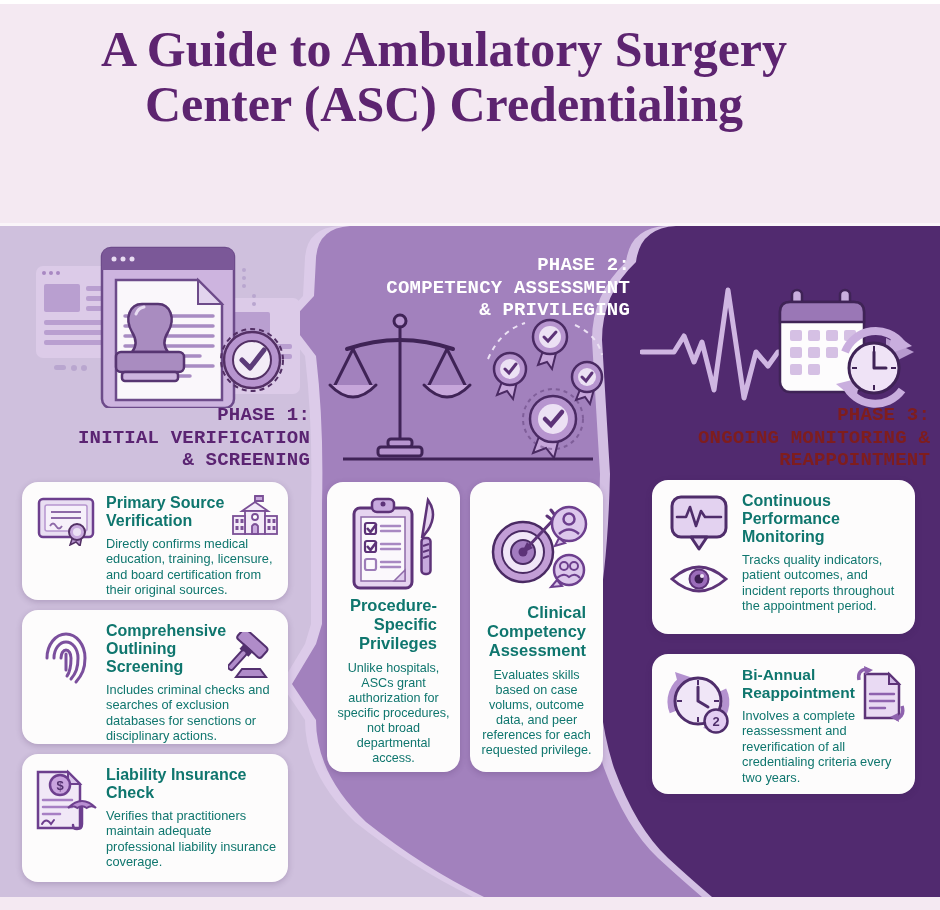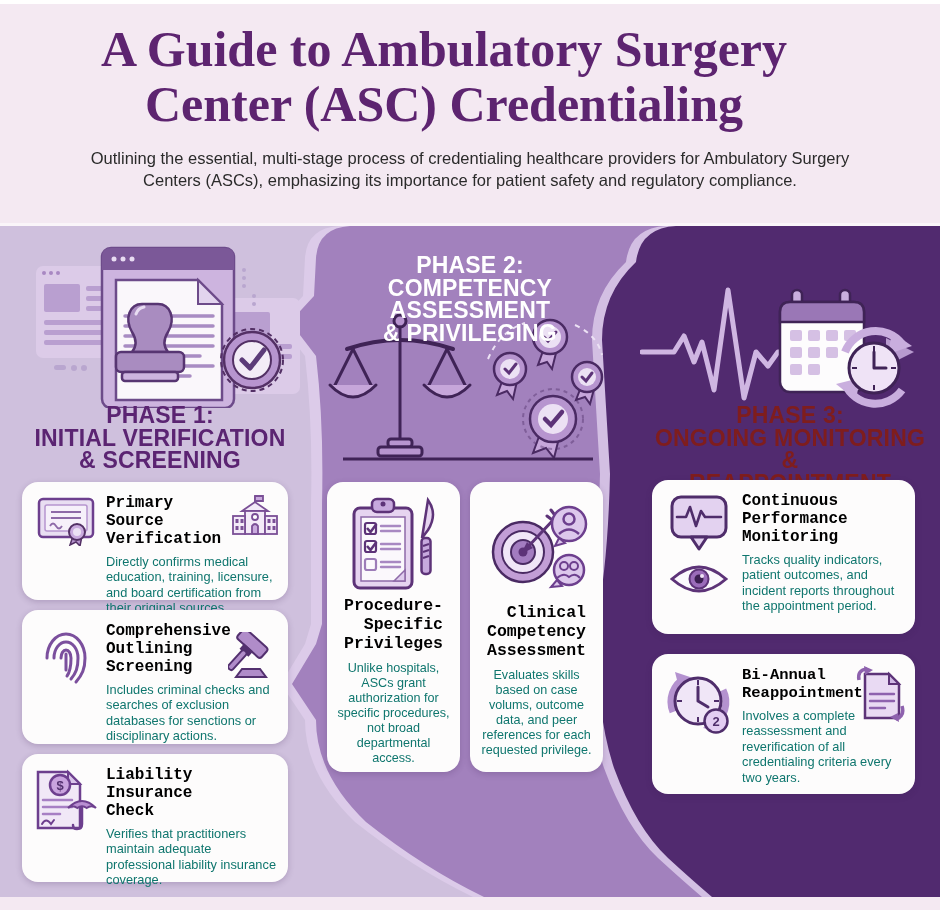--- a/index.html
+++ b/index.html
@@ -9,29 +9,29 @@
   }
   *{margin:0;padding:0;box-sizing:border-box;}
   body{font-family:"Liberation Sans",sans-serif;background:#fff;}
   .canvas{position:relative;width:940px;height:910px;background:var(--panel_bg);overflow:hidden;border-top:4px solid #fff;}
   .ml{white-space:pre-line;text-align:right;}
   .bgsvg{position:absolute;left:0;top:0;}
   .page-title{position:absolute;left:0;top:18px;width:888px;text-align:center;
     font-family:"Liberation Serif",serif;font-weight:700;font-size:50px;line-height:55px;color:var(--title);}
   .page-subtitle{position:absolute;left:90px;top:143px;width:760px;text-align:center;
     font-size:16.5px;line-height:22px;color:#2b2b2b;}
-  .phase-title{position:absolute;text-align:center;font-weight:700;font-size:23px;line-height:22.5px;letter-spacing:.2px;}
+  .phase-title{position:absolute;font-weight:700;font-size:19px;line-height:22.5px;letter-spacing:.2px;font-family:Liberation Mono, monospace;}
   .pt1{left:10px;top:400px;width:300px;color:var(--accent);}
   .pt2{left:310px;top:250px;width:320px;color:#fff;}
   .pt3{left:650px;top:400px;width:280px;color:#7f1d1d;}
   .card{position:absolute;background:var(--card_bg);border-radius:16px;box-shadow:0 2px 6px rgba(60,30,80,.22);}
   .cardgrid{display:grid;gap:8px;padding:12px 10px 10px 12px;}
   .g64{grid-template-columns:64px 1fr;}
   .g72{grid-template-columns:70px 1fr;}
-  .card h3{font-size:16px;line-height:18px;color:#000000;white-space:pre-line;font-family:Liberation Mono, monospace;}
+  .card h3{font-size:16px;line-height:18px;color:#0f766e;white-space:pre-line;}
   .card p{margin-top:6px;font-size:12.8px;line-height:15.4px;color:#0f766e;}
   .iconcell{display:flex;flex-direction:column;align-items:center;justify-content:flex-start;gap:10px;padding-top:2px;}
   .right-icon{position:absolute;top:12px;right:10px;}
   .pad-r{padding-right:48px;}
   .center-card{display:flex;flex-direction:column;align-items:center;text-align:center;padding:14px 8px;}
   .center-card .iconbox{height:116px;display:flex;align-items:center;justify-content:center;}
   .center-card h3{font-size:16.5px;line-height:19px;}
   .center-card p{margin-top:8px;font-size:12.6px;line-height:15px;}
   .c3 h3{font-size:15.5px;}
 </style>
@@ -49,21 +49,20 @@
     <path d="M350 222 Q318 224 316 254 L314 292 L290 318 L316 352 Q324 420 322 500 L322 620 L316 640 L292 680 L316 716 Q316 770 366 818 Q424 864 484 893 L780 893 L780 222 Z" style="fill:var(--col2_bg)"></path>
     <g transform="translate(-10,0)">
       <path d="M676 222 Q640 224 636 258 Q602 290 602 336 L610 470 Q608 560 596 620 Q596 710 614 764 Q636 824 668 854 Q692 876 712 893 L940 893 L940 222 Z" style="fill:#d3bfe3"></path>
     </g>
     <path d="M676 222 Q640 224 636 258 Q602 290 602 336 L610 470 Q608 560 596 620 Q596 710 614 764 Q636 824 668 854 Q692 876 712 893 L940 893 L940 222 Z" style="fill:var(--col3_bg)"></path>
     <rect x="0" y="219" width="940" height="3" fill="#ffffff" opacity="0.55"></rect>
   </svg>
 
   <div class="page-title ml">A Guide to Ambulatory Surgery
 Center (ASC) Credentialing</div>
-  <div class="page-subtitle">Outlining the essential, multi-stage process of credentialing healthcare providers for Ambulatory Surgery Centers (ASCs), emphasizing its importance for patient safety and regulatory compliance.</div>
 
   <svg style="position:absolute;left:30px;top:236px" width="270" height="168" viewBox="0 0 270 168">
     <g>
       <rect x="6" y="26" width="112" height="92" rx="7" fill="#dccbe8"></rect>
       <circle cx="14" cy="33" r="2" fill="#a888c2"></circle>
         <circle cx="21" cy="33" r="2" fill="#a888c2"></circle>
         <circle cx="28" cy="33" r="2" fill="#a888c2"></circle>
       <rect x="14" y="44" width="36" height="28" rx="2" fill="#b99fd0"></rect>
       <rect x="56" y="46" width="52" height="5" rx="2" fill="#b99fd0"></rect>
         <rect x="56" y="56" width="52" height="5" rx="2" fill="#b99fd0"></rect>

